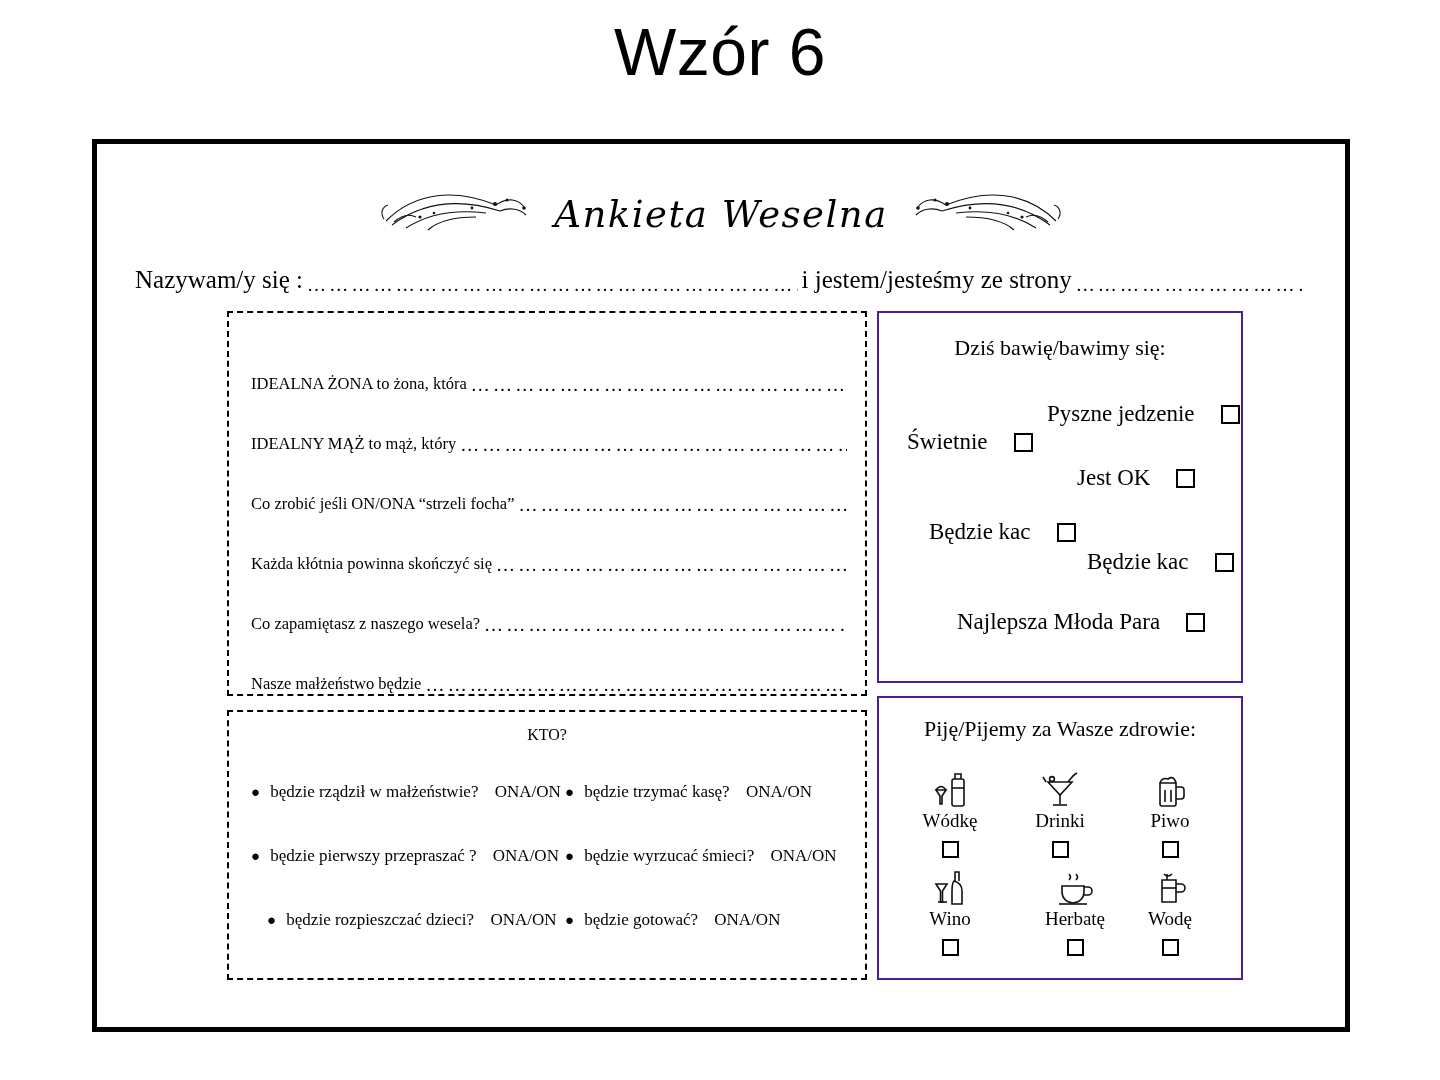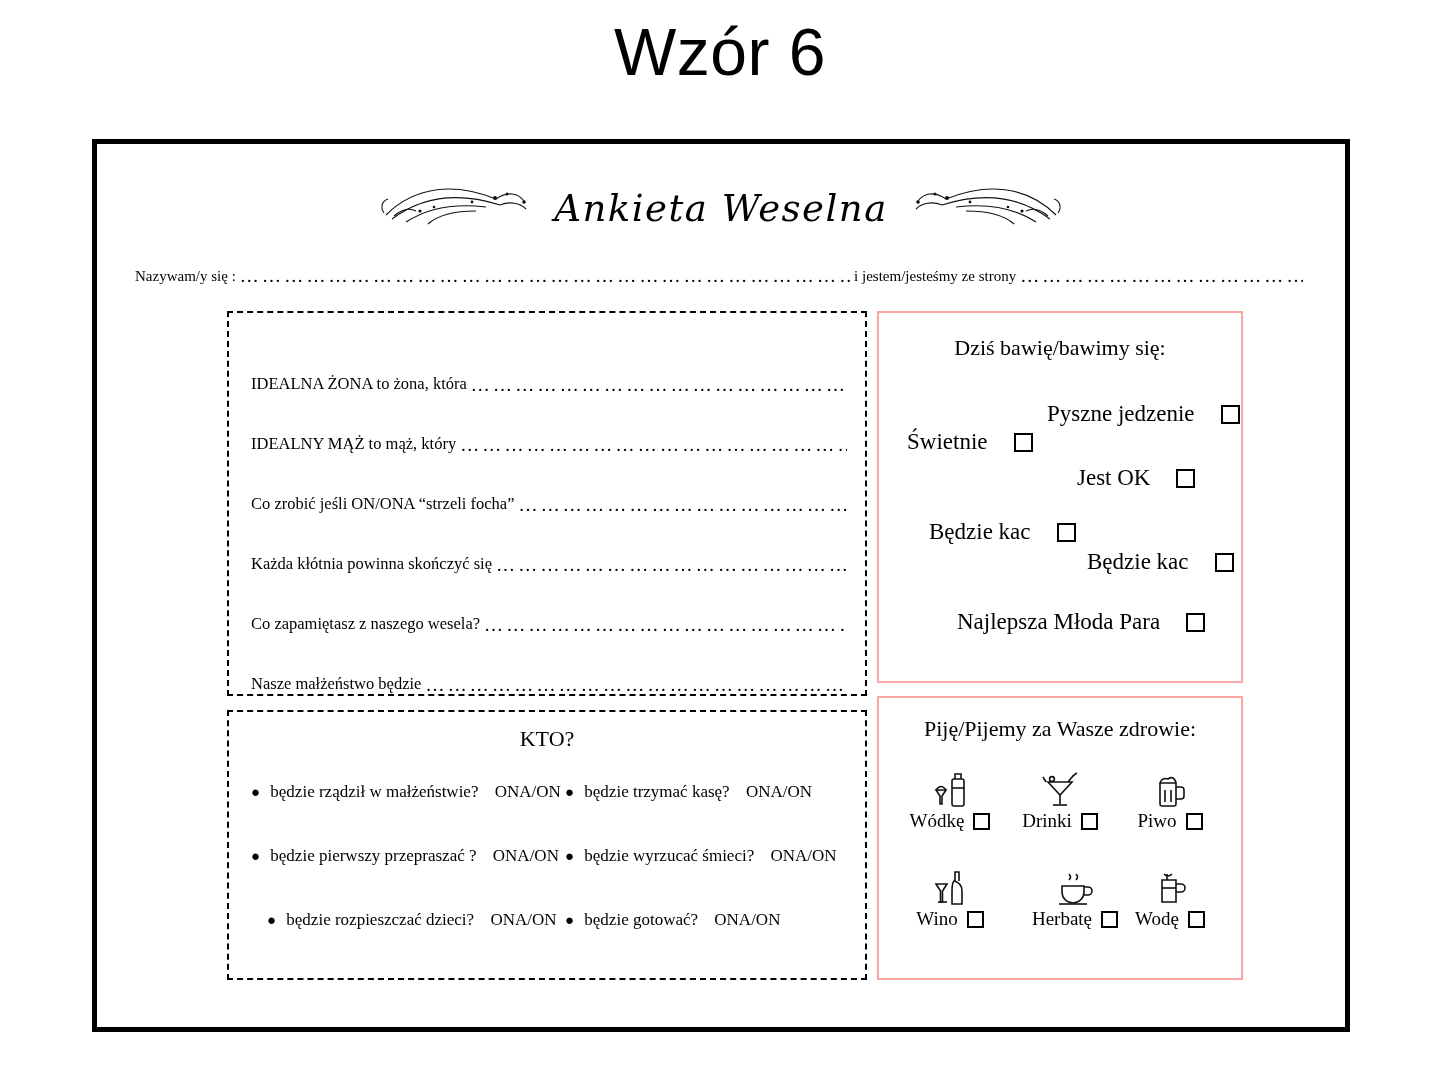--- a/index.html
+++ b/index.html
@@ -38,21 +38,21 @@
     width: 1258px;
     height: 893px;
     border: 5px solid #000;
     background: #fff;
     box-sizing: border-box;
   }
   
   .header {
     position: absolute;
     left: 0;
-    top: 24px;
+    top: 30px;
     width: 100%;
     height: 80px;
     display: flex;
     align-items: center;
     justify-content: center;
     gap: 18px;
   }
   .script-title {
     font-family: "DejaVu Serif", serif;
     font-style: italic;
@@ -67,39 +67,39 @@
   .nameline {
     position: absolute;
     left: 38px;
     top: 122px;
     width: 1172px;
     font-size: 19px;
     display: flex;
     align-items: flex-end;
     white-space: nowrap;
   }
-  .nameline .lbl { font-size: 15px; }
+  .nameline .lbl { font-size: 25px; }
   .dots {
     flex: 1 1 auto;
     overflow: hidden;
     white-space: nowrap;
     letter-spacing: 3.2px;
     font-size: 19px;
     margin: 0 4px;
     line-height: 1;
   }
   
   .box-dashed {
     position: absolute;
     border: 2px dashed #000;
     box-sizing: border-box;
   }
   .box-solid {
     position: absolute;
-    border: 2px solid #fca5a5;
+    border: 2px solid #4c1d95;
     box-sizing: border-box;
   }
   #questions-box { left: 130px; top: 167px; width: 640px; height: 385px; }
   #kto-box       { left: 130px; top: 566px; width: 640px; height: 270px; }
   #fun-box       { left: 780px; top: 167px; width: 366px; height: 372px; }
   #drinks-box    { left: 780px; top: 552px; width: 366px; height: 284px; }
 
   
   .q-row {
     position: absolute;
@@ -142,21 +142,21 @@
     height: 17px;
     border: 2px solid #000;
     box-sizing: border-box;
   }
   
   .kto-title {
     position: absolute;
     left: 0; top: 14px;
     width: 100%;
     text-align: center;
-    font-size: 22px;
+    font-size: 16px;
   }
   .kto-item {
     position: absolute;
     font-size: 17px;
     white-space: nowrap;
   }
   .kto-item .bullet { font-size: 15px; margin-right: 6px; }
   .kto-item .ans { margin-left: 12px; }
 
   
@@ -171,20 +171,21 @@
     align-items: flex-end;
     justify-content: center;
   }
   .drink-row {
     display: flex;
     align-items: center;
     justify-content: center;
     gap: 9px;
     font-size: 19px;
     white-space: nowrap;
+    flex-direction: column;
   }
 </style>
 </head>
 <body>
 
 <div class="page">
 
   <div class="page-title">Wzór 6</div>
 
   <div class="card">

